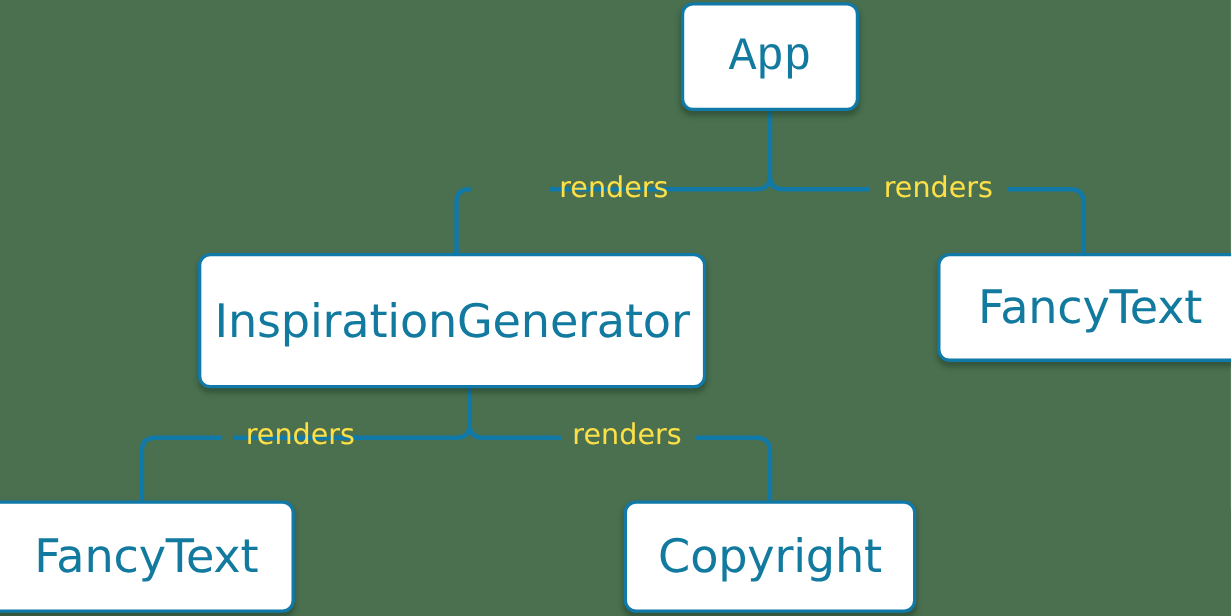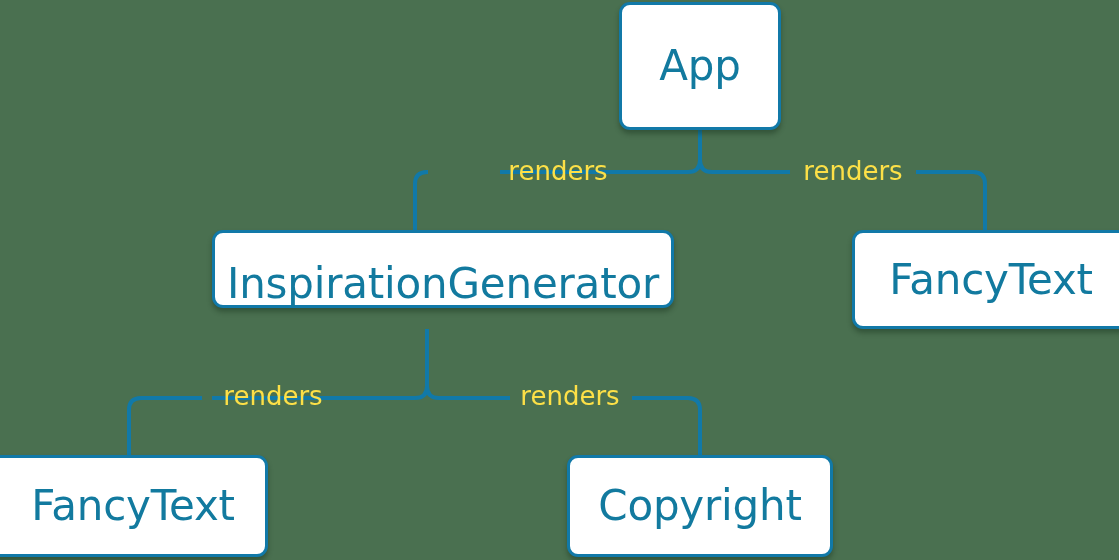--- a/index.html
+++ b/index.html
@@ -50,22 +50,22 @@
     position: absolute;
     color: #fde047;
     font-size: 26px;
     line-height: 1;
     white-space: nowrap;
     z-index: 2;
     transform: translate(-50%, -50%);
   }
 
   
-  #node-app          { left: 619px; top: 2px;   width: 162px; height: 128px; }
-  #node-inspgen      { left: 212px; top: 230px; width: 462px; height: 78px; align-items: flex-end; }
+  #node-app          { left: 619px; top: 2px;   width: 162px; height: 99px; font-family: Liberation Mono, monospace; }
+  #node-inspgen      { left: 180px; top: 230px; width: 462px; height: 123px; }
   #node-fancytext-r  { left: 852px; top: 230px; width: 278px; height: 99px; }
   #node-fancytext-l  { left: -12px; top: 455px; width: 280px; height: 102px; }
   #node-copyright    { left: 567px; top: 455px; width: 266px; height: 102px; }
 
   #node-app .node-label         { font-size: 42px; }
   #node-inspgen .node-label     { font-size: 42px; }
   #node-fancytext-r .node-label { font-size: 42px; }
   #node-fancytext-l .node-label { font-size: 42px; padding-left: 10px; }
   #node-copyright .node-label   { font-size: 42px; }
 </style>

